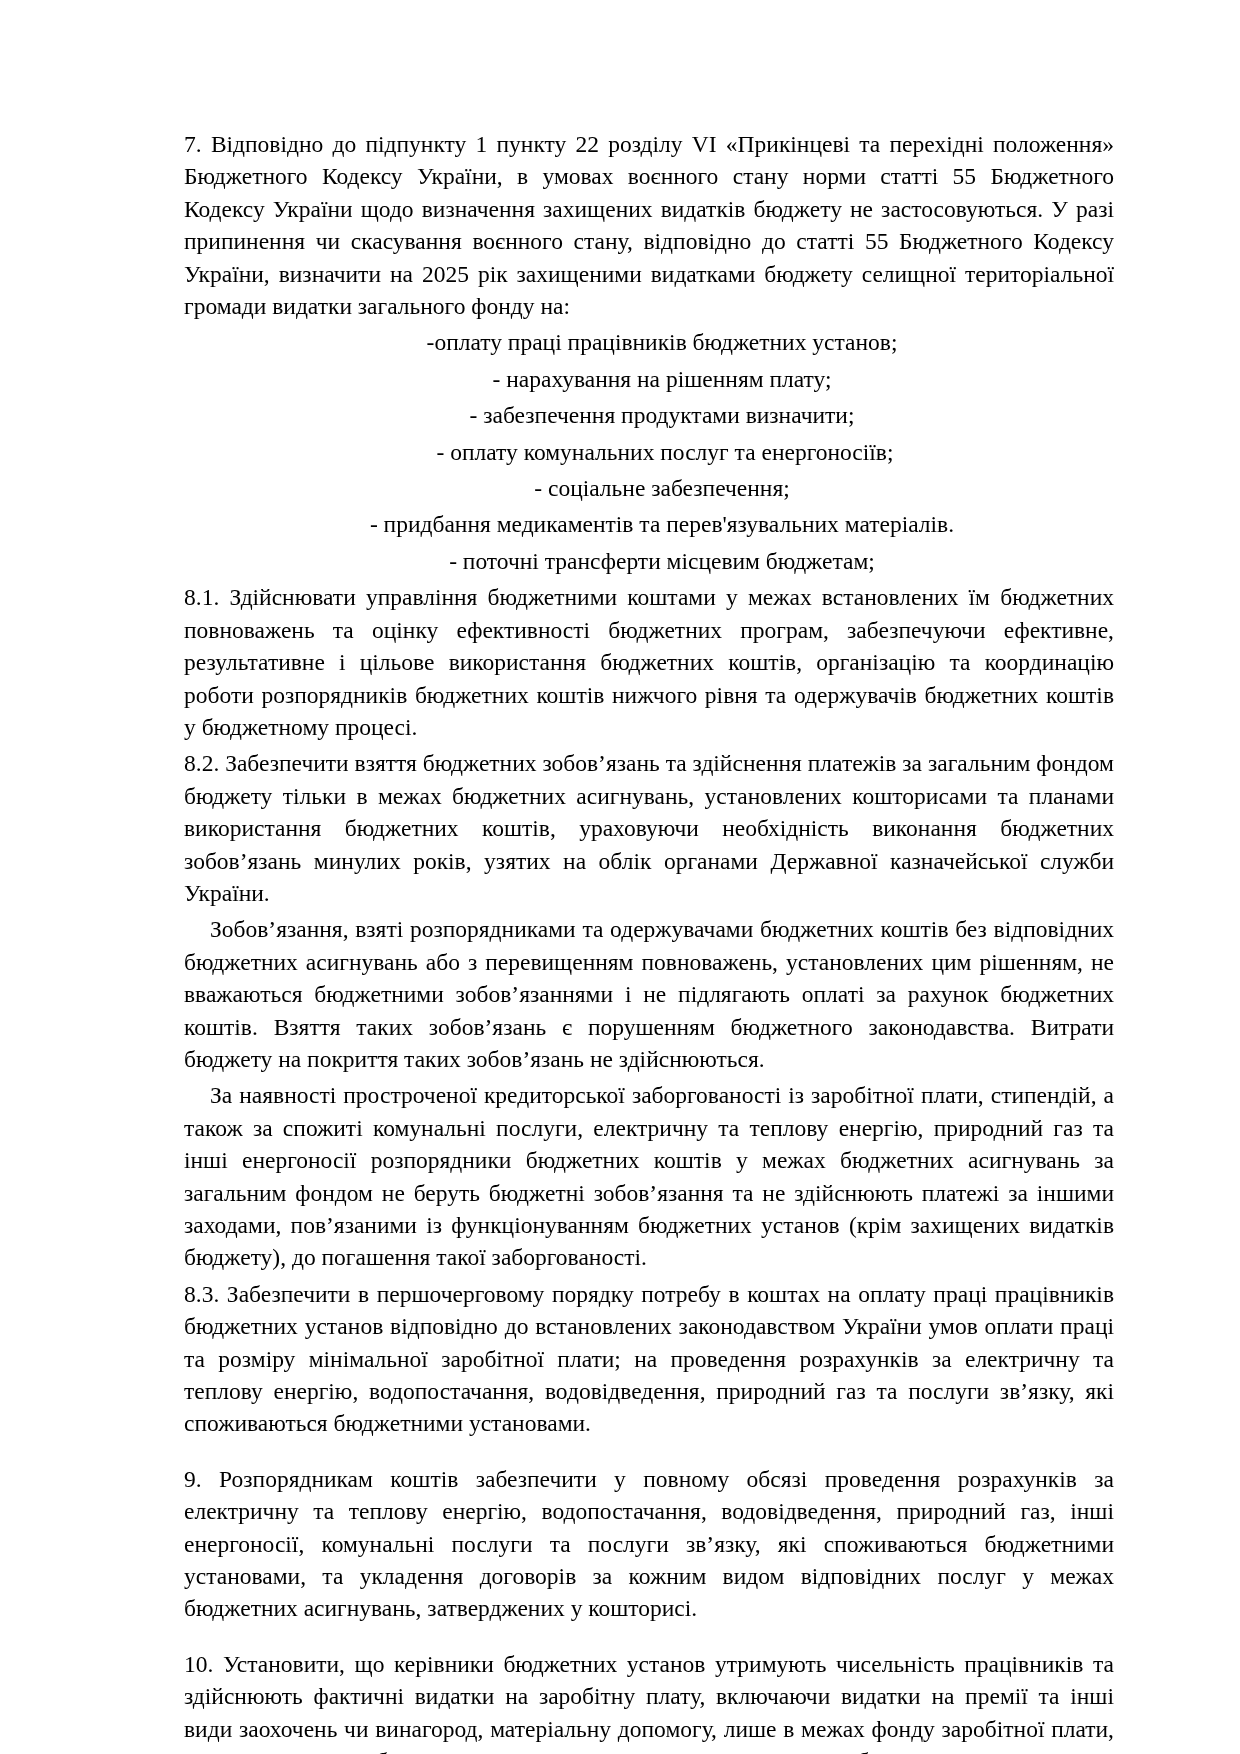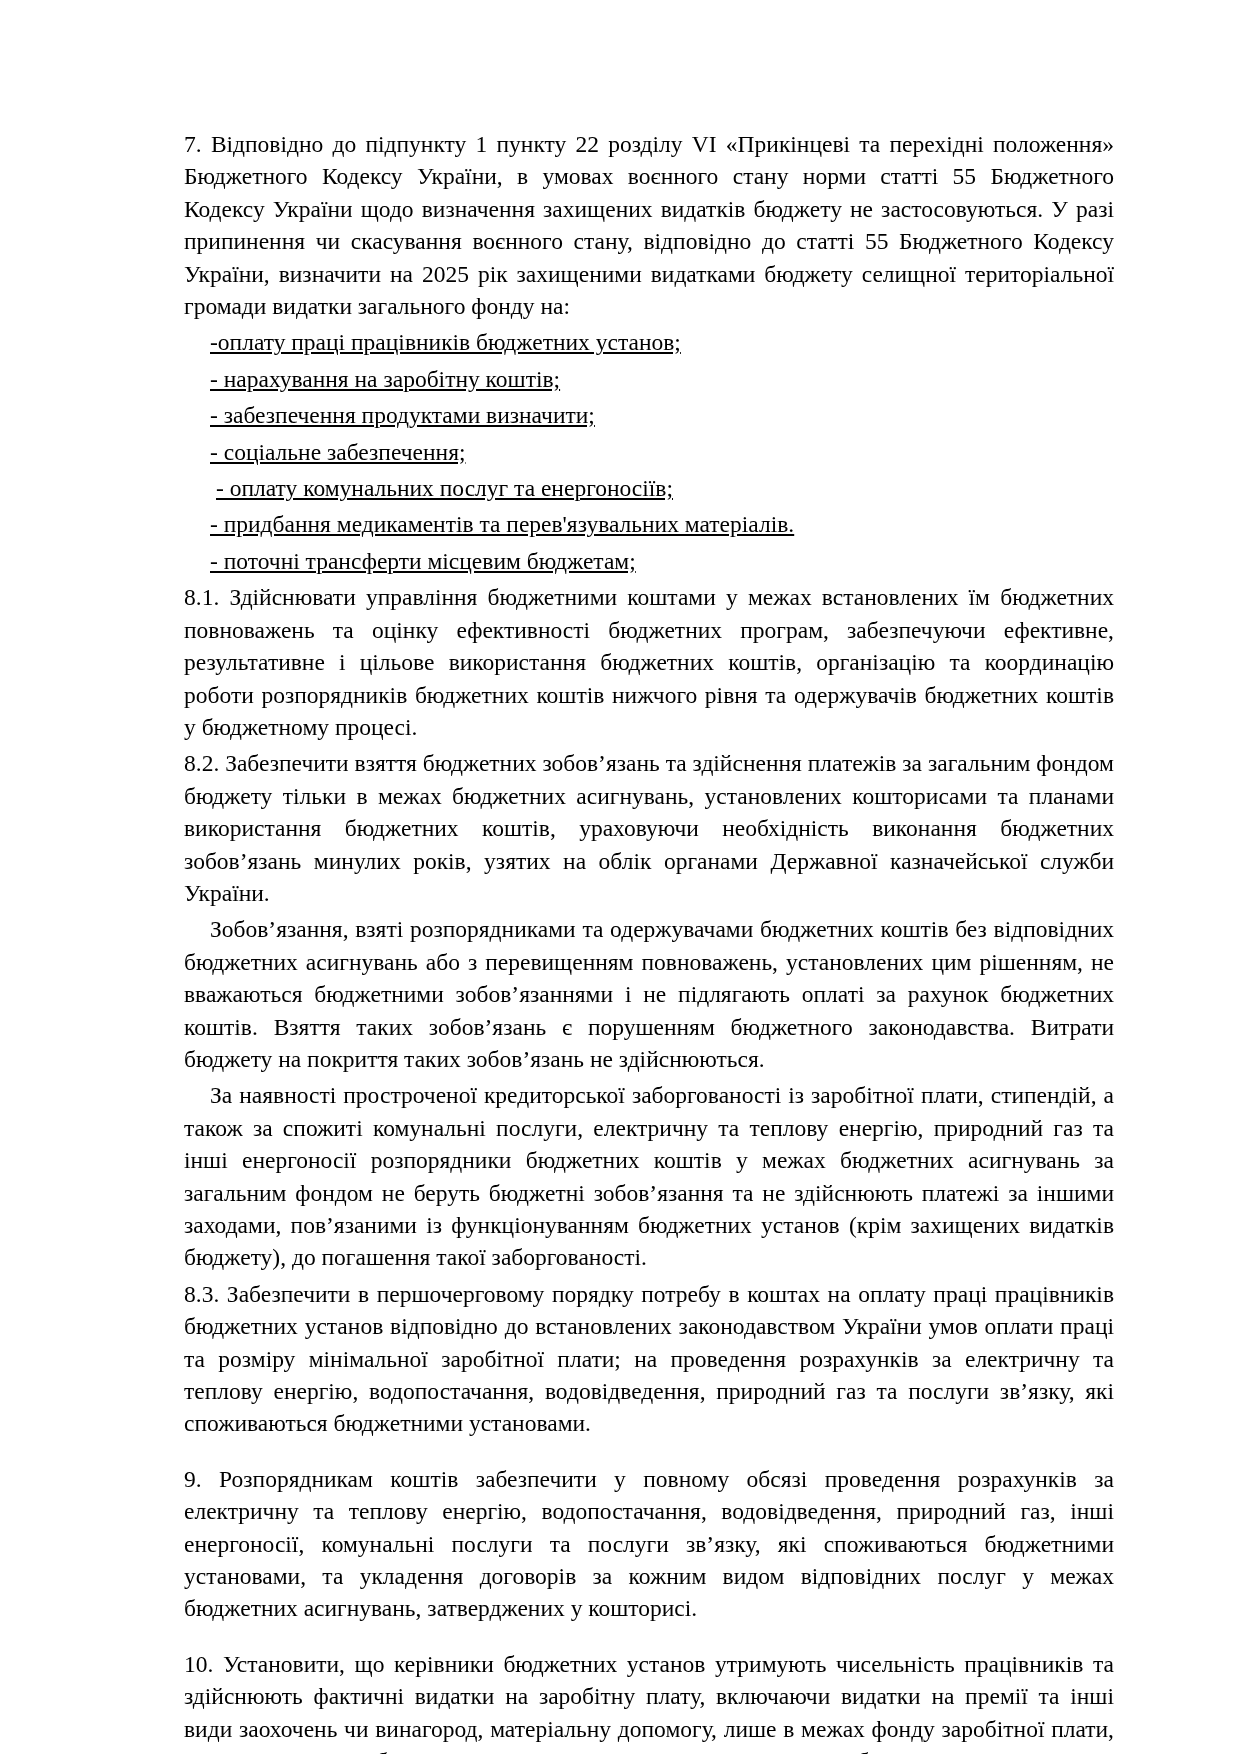--- a/index.html
+++ b/index.html
@@ -24,39 +24,38 @@
       text-justify: inter-word;
     }
     .indent {
       text-indent: 26px;
     }
     .gap {
       margin-top: 23px;
     }
     .list-item {
       padding-left: 26px;
-      text-align: left;
-      text-decoration: underline;
+      text-align: center;
     }
     .list-deep {
       padding-left: 32px;
     }
   </style>
 </head>
 <body>
 
 <div class="page">
 
   <p class="para">7. Відповідно до підпункту 1 пункту 22 розділу VI «Прикінцеві та перехідні положення» Бюджетного Кодексу України, в умовах воєнного стану норми статті 55 Бюджетного Кодексу України щодо визначення захищених видатків бюджету не застосовуються. У разі припинення чи скасування воєнного стану, відповідно до статті 55 Бюджетного Кодексу України, визначити на 2025 рік захищеними видатками бюджету селищної територіальної громади видатки загального фонду на:</p>
 
   <div class="list-item">-оплату праці працівників бюджетних установ;</div>
-  <div class="list-item">- нарахування на заробітну коштів;</div>
+  <div class="list-item">- нарахування на рішенням плату;</div>
   <div class="list-item">- забезпечення продуктами визначити;</div>
+  <div class="list-item list-deep">- оплату комунальних послуг та енергоносіїв;</div>
   <div class="list-item">- соціальне забезпечення;</div>
-  <div class="list-item list-deep">- оплату комунальних послуг та енергоносіїв;</div>
   <div class="list-item">- придбання медикаментів та перев'язувальних матеріалів.</div>
   <div class="list-item">- поточні трансферти місцевим бюджетам;</div>
 
 
   <p class="para">8.1. Здійснювати управління бюджетними коштами у межах встановлених їм бюджетних повноважень та оцінку ефективності бюджетних програм, забезпечуючи ефективне, результативне і цільове використання бюджетних коштів, організацію та координацію роботи розпорядників бюджетних коштів нижчого рівня та одержувачів бюджетних коштів у бюджетному процесі.</p>
 
   <p class="para">8.2. Забезпечити взяття бюджетних зобов’язань та здійснення платежів за загальним фондом бюджету тільки в межах бюджетних асигнувань, установлених кошторисами та планами використання бюджетних коштів, ураховуючи необхідність виконання  бюджетних зобов’язань минулих років, узятих на облік органами Державної казначейської служби України.</p>
 
   <p class="para indent">Зобов’язання, взяті розпорядниками та одержувачами бюджетних коштів без відповідних бюджетних асигнувань або з перевищенням повноважень, установлених цим рішенням, не вважаються бюджетними зобов’язаннями і не підлягають оплаті за рахунок бюджетних коштів. Взяття таких зобов’язань є порушенням бюджетного законодавства. Витрати бюджету на покриття таких зобов’язань не здійснюються.</p>
 

